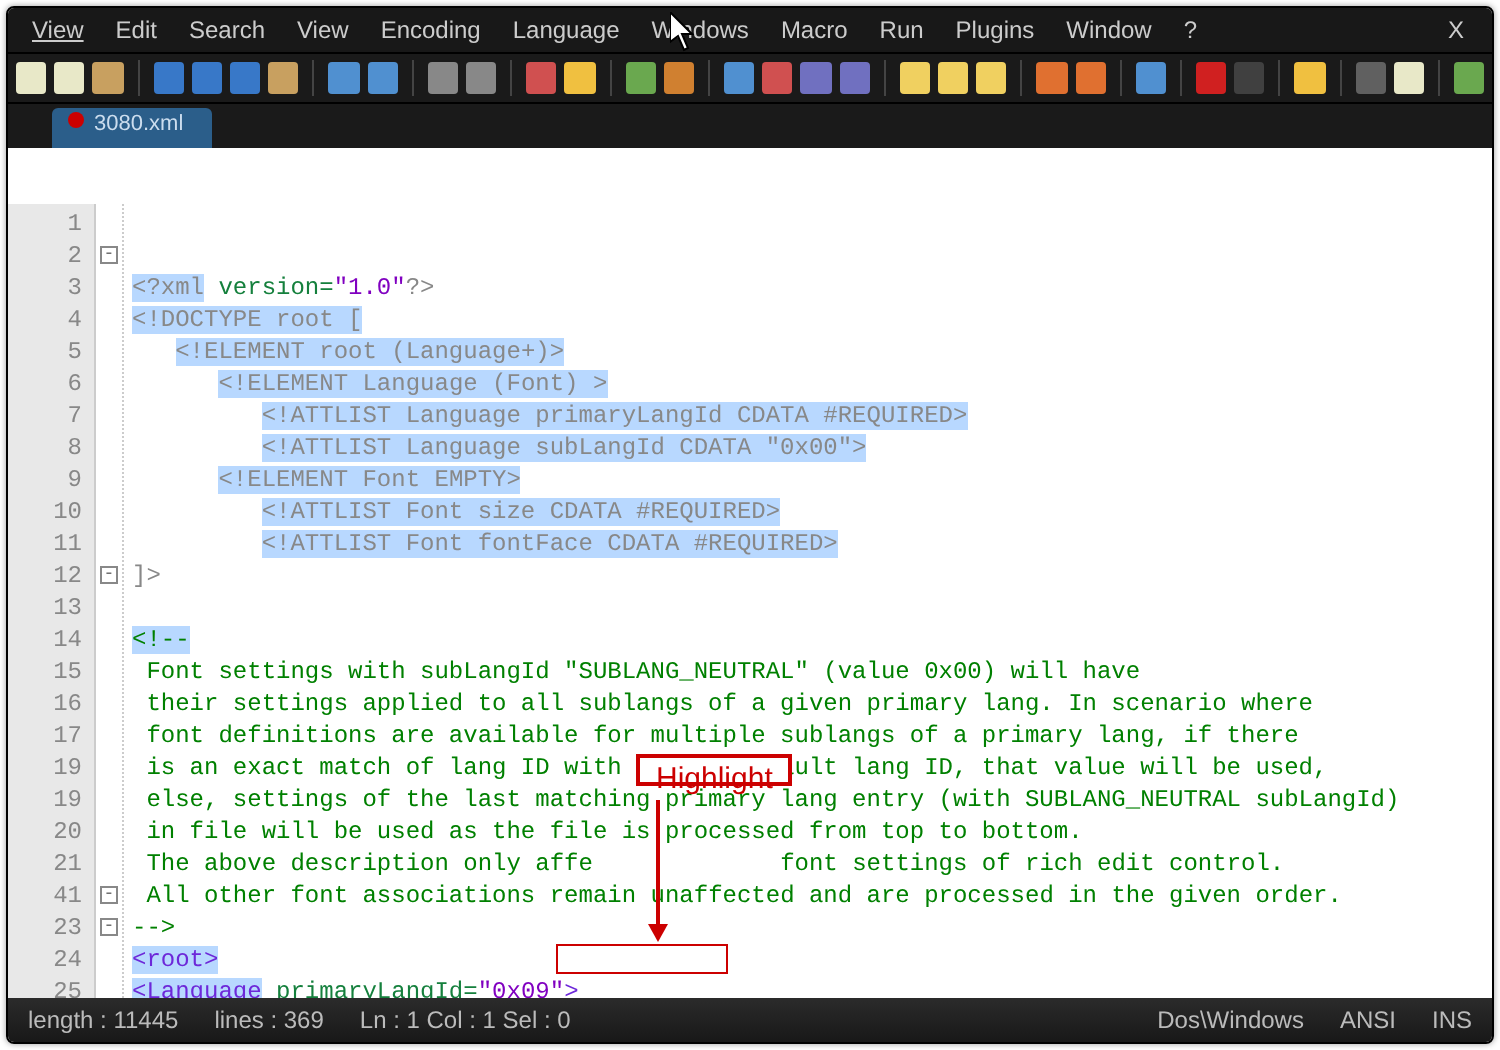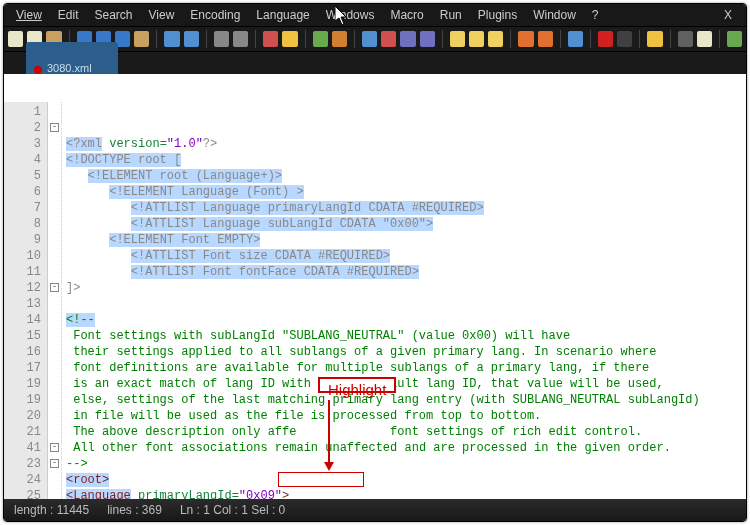--- a/index.html
+++ b/index.html
@@ -10,30 +10,30 @@
 .titlebar .spacer { flex:1; }
 .winbtn { width:26px; height:18px; margin-left:2px; display:flex; align-items:center; justify-content:center; color:#999; font-size:11px; }
 .menubar { height:22px; background:#181818; display:flex; align-items:center; padding:0 4px; color:#ccc; font-size:12px; }
 .menubar span { padding:2px 8px; cursor:default; }
 .menubar span:first-child{ text-decoration:underline; }
 .menubar .closeX{ margin-left:auto; padding:2px 10px; }
 .toolbar { height:26px; background:#1a1a1a; border-top:1px solid #000; border-bottom:1px solid #000; display:flex; align-items:center; padding:0 4px; gap:4px; }
 .tbtn { width:16px; height:16px; border-radius:2px; }
 .tsep { width:1px; height:18px; background:#444; margin:0 3px; }
 .tabstrip { height:22px; background:#1a1a1a; display:flex; align-items:flex-end; padding:0 4px; }
-.tab { height:32px; padding:2px 26px 0 8px; background:#2b5e8a; color:#cde; font-size:11px; border-radius:3px 3px 0 0; margin-left:18px; display:flex; align-items:flex-end; }
+.tab { height:20px; padding:2px 14px 0 8px; background:#2b5e8a; color:#cde; font-size:11px; border-radius:3px 3px 0 0; margin-left:18px; display:flex; align-items:flex-start; }
 .tab .dot{ width:8px; height:8px; background:#c00; border-radius:50%; margin-right:5px;}
 .editor { position:absolute; left:0; right:0; top:98px; bottom:22px; background:#fff; display:flex; font-family:Consolas,"Courier New",monospace; font-size:12px; line-height:16px; }
 .gutter { width:44px; background:#e8e8e8; color:#888; text-align:right; padding:2px 6px 2px 2px; border-right:1px solid #ccc; }
 .gutter div{ height:16px; }
 .fold { width:14px; background:#fff; border-right:1px dotted #ccc; position:relative; }
 .fold .box{ position:absolute; left:2px; width:9px; height:9px; border:1px solid #888; background:#fff; font-size:9px; line-height:7px; text-align:center; color:#666;}
 .code { flex:1; padding:2px 4px; color:#000; position:relative; white-space:pre; }
 .code div{ height:16px; }
-.t-decl{ color:#888;text-align:center; } .t-tag{ color:#7f1d1d; } .t-attr{ color:#15803d; } .t-str{ color:#8000c0; } .t-com{ color:#008000; }
+.t-decl{ color:#888;text-align:center; } .t-tag{ color:#6d28d9; } .t-attr{ color:#15803d; } .t-str{ color:#8000c0; } .t-com{ color:#008000; }
 .hl{ background:#b8d8ff; }
 .highlight-box{ position:absolute; border:1px solid #c00; }
 .callout{ position:absolute; border:2px solid #c00; background:#fff; color:#c00; font:15px Arial; padding:2px 8px; }
 .arrow-line{ position:absolute; background:#c00; }
 .arrow-head{ position:absolute; width:0; height:0; border-left:5px solid transparent; border-right:5px solid transparent; border-top:9px solid #c00;}
 .status { position:absolute; left:0; right:0; bottom:0; height:22px; background:linear-gradient(#2b2b2b,#181818); color:#bbb; font-size:12px; display:flex; align-items:center; padding:0 10px; gap:18px;}
 .status .r{ margin-left:auto; display:flex; gap:18px;}
 .cursor-arrow{ position:absolute; left:335px; top:6px; width:14px; height:20px; }
 </style>
 </head>
@@ -148,18 +148,23 @@
       <div><span class="t-decl hl">&lt;?xml</span> <span class="t-attr">version=</span><span class="t-str">"1.0"</span><span class="t-decl">?&gt;</span></div><div><span class="t-decl hl">&lt;!DOCTYPE root [</span></div><div>   <span class="t-decl hl">&lt;!ELEMENT root (Language+)&gt;</span></div><div>      <span class="t-decl hl">&lt;!ELEMENT Language (Font) &gt;</span></div><div>         <span class="t-decl hl">&lt;!ATTLIST Language primaryLangId CDATA #REQUIRED&gt;</span></div><div>         <span class="t-decl hl">&lt;!ATTLIST Language subLangId CDATA "0x00"&gt;</span></div><div>      <span class="t-decl hl">&lt;!ELEMENT Font EMPTY&gt;</span></div><div>         <span class="t-decl hl">&lt;!ATTLIST Font size CDATA #REQUIRED&gt;</span></div><div>         <span class="t-decl hl">&lt;!ATTLIST Font fontFace CDATA #REQUIRED&gt;</span></div><div><span class="t-decl">]&gt;</span></div><div></div><div><span class="t-com hl">&lt;!--</span></div><div> <span class="t-com">Font settings with subLangId "SUBLANG_NEUTRAL" (value 0x00) will have</span></div><div> <span class="t-com">their settings applied to all sublangs of a given primary lang. In scenario where</span></div><div> <span class="t-com">font definitions are available for multiple sublangs of a primary lang, if there</span></div><div> <span class="t-com">is an exact match of lang ID with system default lang ID, that value will be used,</span></div><div> <span class="t-com">else, settings of the last matching primary lang entry (with SUBLANG_NEUTRAL subLangId)</span></div><div> <span class="t-com">in file will be used as the file is processed from top to bottom.</span></div><div> <span class="t-com">The above description only affe</span>             <span class="t-com">font settings of rich edit control.</span></div><div> <span class="t-com">All other font associations rem<span style="letter-spacing:0">a</span>in unaffected and are processed in the given order.</span></div><div><span class="t-com">--&gt;</span></div><div><span class="t-tag hl">&lt;root&gt;</span></div><div><span class="t-tag hl">&lt;Language</span> <span class="t-attr">primaryLangId=</span><span class="t-str">"0x09"</span><span class="t-tag">&gt;</span></div><div> <span class="t-tag">&lt;Font</span> <span class="t-attr">size=</span><span class="t-str">"220"</span> <span class="t-attr">fontFace=</span><span class="t-str">"Segoe Print"</span> <span class="t-tag">/&gt;</span></div><div><span class="t-tag">&lt;/Language&gt;</span></div><div class="highlight-box" style="left:216px; top:370px; width:86px; height:15px;"></div>
       <div class="callout" style="left:256px; top:275px;">Highlight</div>
       <div class="arrow-line" style="left:266px; top:298px; width:2px; height:64px;"></div>
       <div class="arrow-head" style="left:262px; top:360px;"></div>
     </div>
   </div>
   <div class="status">
     <span>length : 11445</span>
     <span>lines : 369</span>
     <span>Ln : 1    Col : 1    Sel : 0</span>
+    <div class="r">
+      <span>Dos\Windows</span>
+      <span>ANSI</span>
+      <span>INS</span>
+    </div>
   </div>
 </div>
 
 <svg class="cursor-arrow" viewBox="0 0 14 20">
     <path d="M0 0 L0 15 L4 12 L7 19 L9 18 L6 11 L11 11 Z" fill="#fff" stroke="#000"></path>
   </svg>
 
 </body></html>

